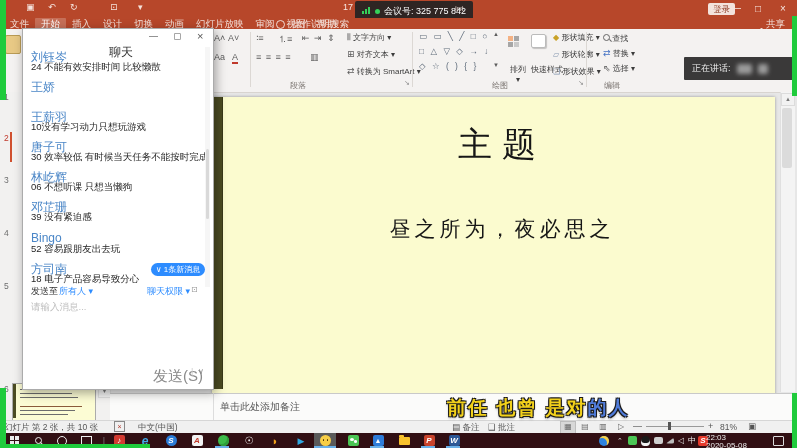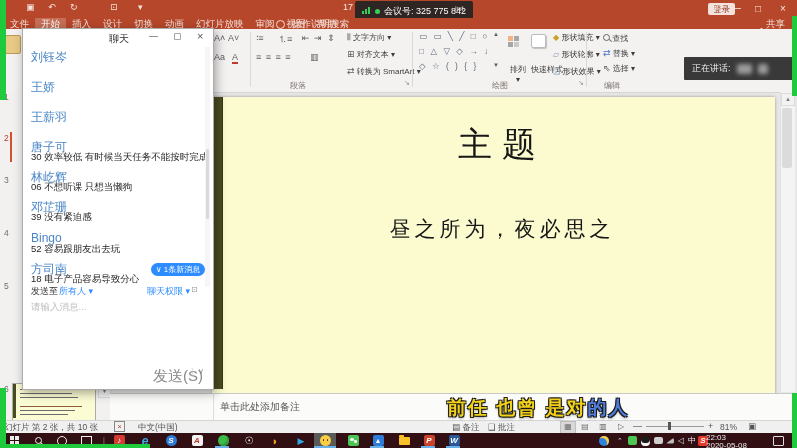--- a/index.html
+++ b/index.html
@@ -222,28 +222,30 @@
   <span class="abs viewbox" style="left:614px;top:421px">▷</span>
   <span class="abs" style="left:633px;top:421px;font-size:9px;color:#555">—</span>
   <div class="abs" style="left:646px;top:426px;width:58px;height:1px;background:#9a9a9a"></div>
   <div class="abs" style="left:668px;top:422px;width:3px;height:8px;background:#555"></div>
   <span class="abs" style="left:708px;top:421px;font-size:9px;color:#555">+</span>
   <span class="abs" style="left:720px;top:422px;font-size:8.5px;color:#555">81%</span>
   <span class="abs" style="left:748px;top:421px;font-size:8.5px;color:#555">▣</span>
 
   <div class="abs chat">
     <div class="abs" style="left:0;top:0;width:188px;height:16px;background:#fff"></div>
-    <span class="abs" style="left:86px;top:3px;font-size:10px;color:#333">聊天</span>
+    <span class="abs" style="left:86px;top:15px;font-size:12px;color:#333">聊天</span>
     <span class="abs" style="left:126px;top:2px;font-size:9px;color:#555">—</span>
     <span class="abs" style="left:150px;top:2px;font-size:9px;color:#555">▢</span>
     <span class="abs" style="left:174px;top:1px;font-size:11px;color:#555">×</span>
 
     <span class="abs cname" style="left:8px;top:20px">刘钰岑</span>
+    <span class="abs cmsg" style="left:8px;top:32px">24 不能有效安排时间 比较懒散</span>
     <span class="abs cname" style="left:8px;top:50px">王娇</span>
     <span class="abs cname" style="left:8px;top:80px">王薪羽</span>
+    <span class="abs cmsg" style="left:8px;top:92px">10没有学习动力只想玩游戏</span>
     <span class="abs cname" style="left:8px;top:110px">唐子可</span>
     <span class="abs cmsg" style="left:8px;top:122px">30 效率较低 有时候当天任务不能按时完成</span>
     <span class="abs cname" style="left:8px;top:140px">林屹辉</span>
     <span class="abs cmsg" style="left:8px;top:152px">06 不想听课 只想当懒狗</span>
     <span class="abs cname" style="left:8px;top:170px">邓芷珊</span>
     <span class="abs cmsg" style="left:8px;top:182px">39 没有紧迫感</span>
     <span class="abs cname" style="left:8px;top:202px">Bingo</span>
     <span class="abs cmsg" style="left:8px;top:214px">52  容易跟朋友出去玩</span>
     <span class="abs cname" style="left:8px;top:232px">方司南</span>
     <span class="abs cmsg" style="left:8px;top:244px">18 电子产品容易导致分心</span>

